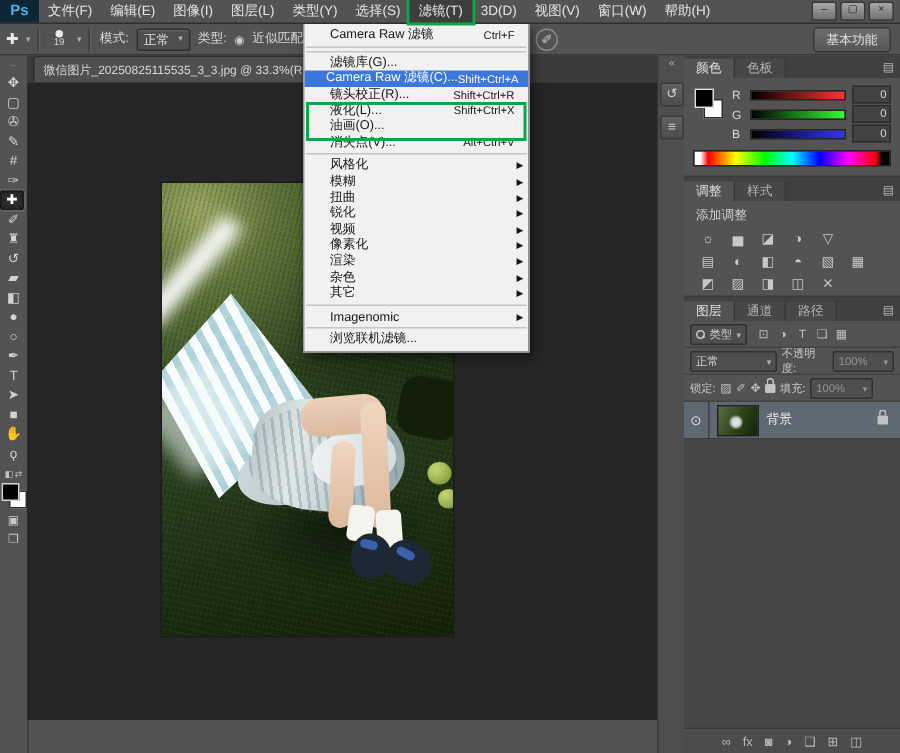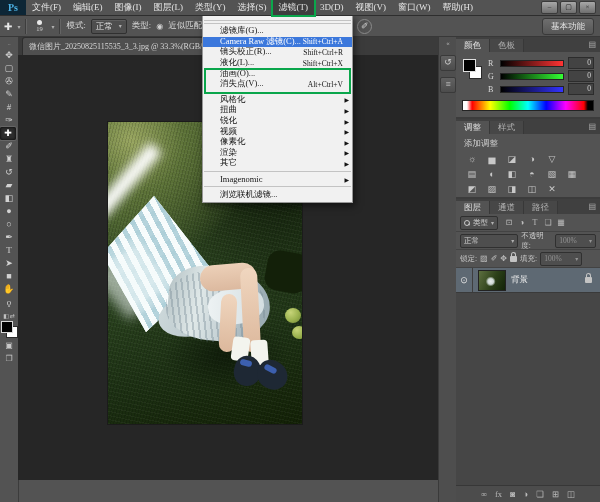--- a/index.html
+++ b/index.html
@@ -1,17 +1,17 @@
 <!DOCTYPE html>
 <html><head>
 <meta charset="utf-8">
 <style>
   html,body{margin:0;padding:0;background:#333;}
   .app{position:relative;width:600px;height:502px;background:#535353;overflow:hidden;
-       font-family:Liberation Serif, serif;
+       font-family:Liberation Sans, sans-serif;
        -webkit-font-smoothing:antialiased;cursor:default;}
   
   .menubar{position:absolute;left:0;top:0;width:600px;height:15px;background:#535353;
            border-bottom:1px solid #2e2e2e;display:flex;align-items:center;z-index:60;}
   .ps-logo{width:26px;height:15px;background:#0d2636;color:#4db3e6;font-weight:bold;
            font-size:10px;text-align:center;line-height:15px;}
   .mb-items{display:flex;height:15px;}
   .mb-item{padding:0 6px;font-size:9px;color:#e4e4e4;line-height:15px;white-space:nowrap;}
   .mb-item.active{background:#3e3e3e;}
   .green-outline{box-shadow:0 0 0 2px #0aa64b;position:relative;z-index:70;}
@@ -453,20 +453,24 @@
           <span class="lb-icon">◑</span>
           <span class="lb-icon">❏</span>
           <span class="lb-icon">⊞</span>
           <span class="lb-icon">◫</span>
         </div>
     </div>
 
   </div>
 
   <div class="fmenu" id="fmenu">
+      <div class="fm-item">
+        <span class="fm-label">Camera Raw 滤镜</span>
+        <span class="fm-short">Ctrl+F</span>
+      </div>
       <div class="fm-sep"></div>
       <div class="fm-sep"></div>
       <div class="fm-item">
         <span class="fm-label">滤镜库(G)...</span>
       </div>
       <div class="fm-item hl">
         <span class="fm-label">Camera Raw 滤镜(C)...</span>
         <span class="fm-short">Shift+Ctrl+A</span>
       </div>
       <div class="fm-item">
@@ -483,40 +487,48 @@
       <div class="fm-item">
         <span class="fm-label">消失点(V)...</span>
         <span class="fm-short">Alt+Ctrl+V</span>
       </div>
       <div class="fm-sep"></div>
       <div class="fm-item">
         <span class="fm-label">风格化</span>
         <span class="fm-arrow">▶</span>
       </div>
       <div class="fm-item">
+        <span class="fm-label">模糊</span>
+        <span class="fm-arrow">▶</span>
+      </div>
+      <div class="fm-item">
         <span class="fm-label">扭曲</span>
         <span class="fm-arrow">▶</span>
       </div>
       <div class="fm-item">
         <span class="fm-label">锐化</span>
         <span class="fm-arrow">▶</span>
       </div>
       <div class="fm-item">
         <span class="fm-label">视频</span>
         <span class="fm-arrow">▶</span>
       </div>
       <div class="fm-item">
         <span class="fm-label">像素化</span>
         <span class="fm-arrow">▶</span>
       </div>
       <div class="fm-item">
         <span class="fm-label">渲染</span>
         <span class="fm-arrow">▶</span>
       </div>
       <div class="fm-item">
+        <span class="fm-label">杂色</span>
+        <span class="fm-arrow">▶</span>
+      </div>
+      <div class="fm-item">
         <span class="fm-label">其它</span>
         <span class="fm-arrow">▶</span>
       </div>
       <div class="fm-sep"></div>
       <div class="fm-item">
         <span class="fm-label">Imagenomic</span>
         <span class="fm-arrow">▶</span>
       </div>
       <div class="fm-sep"></div>
       <div class="fm-item">

